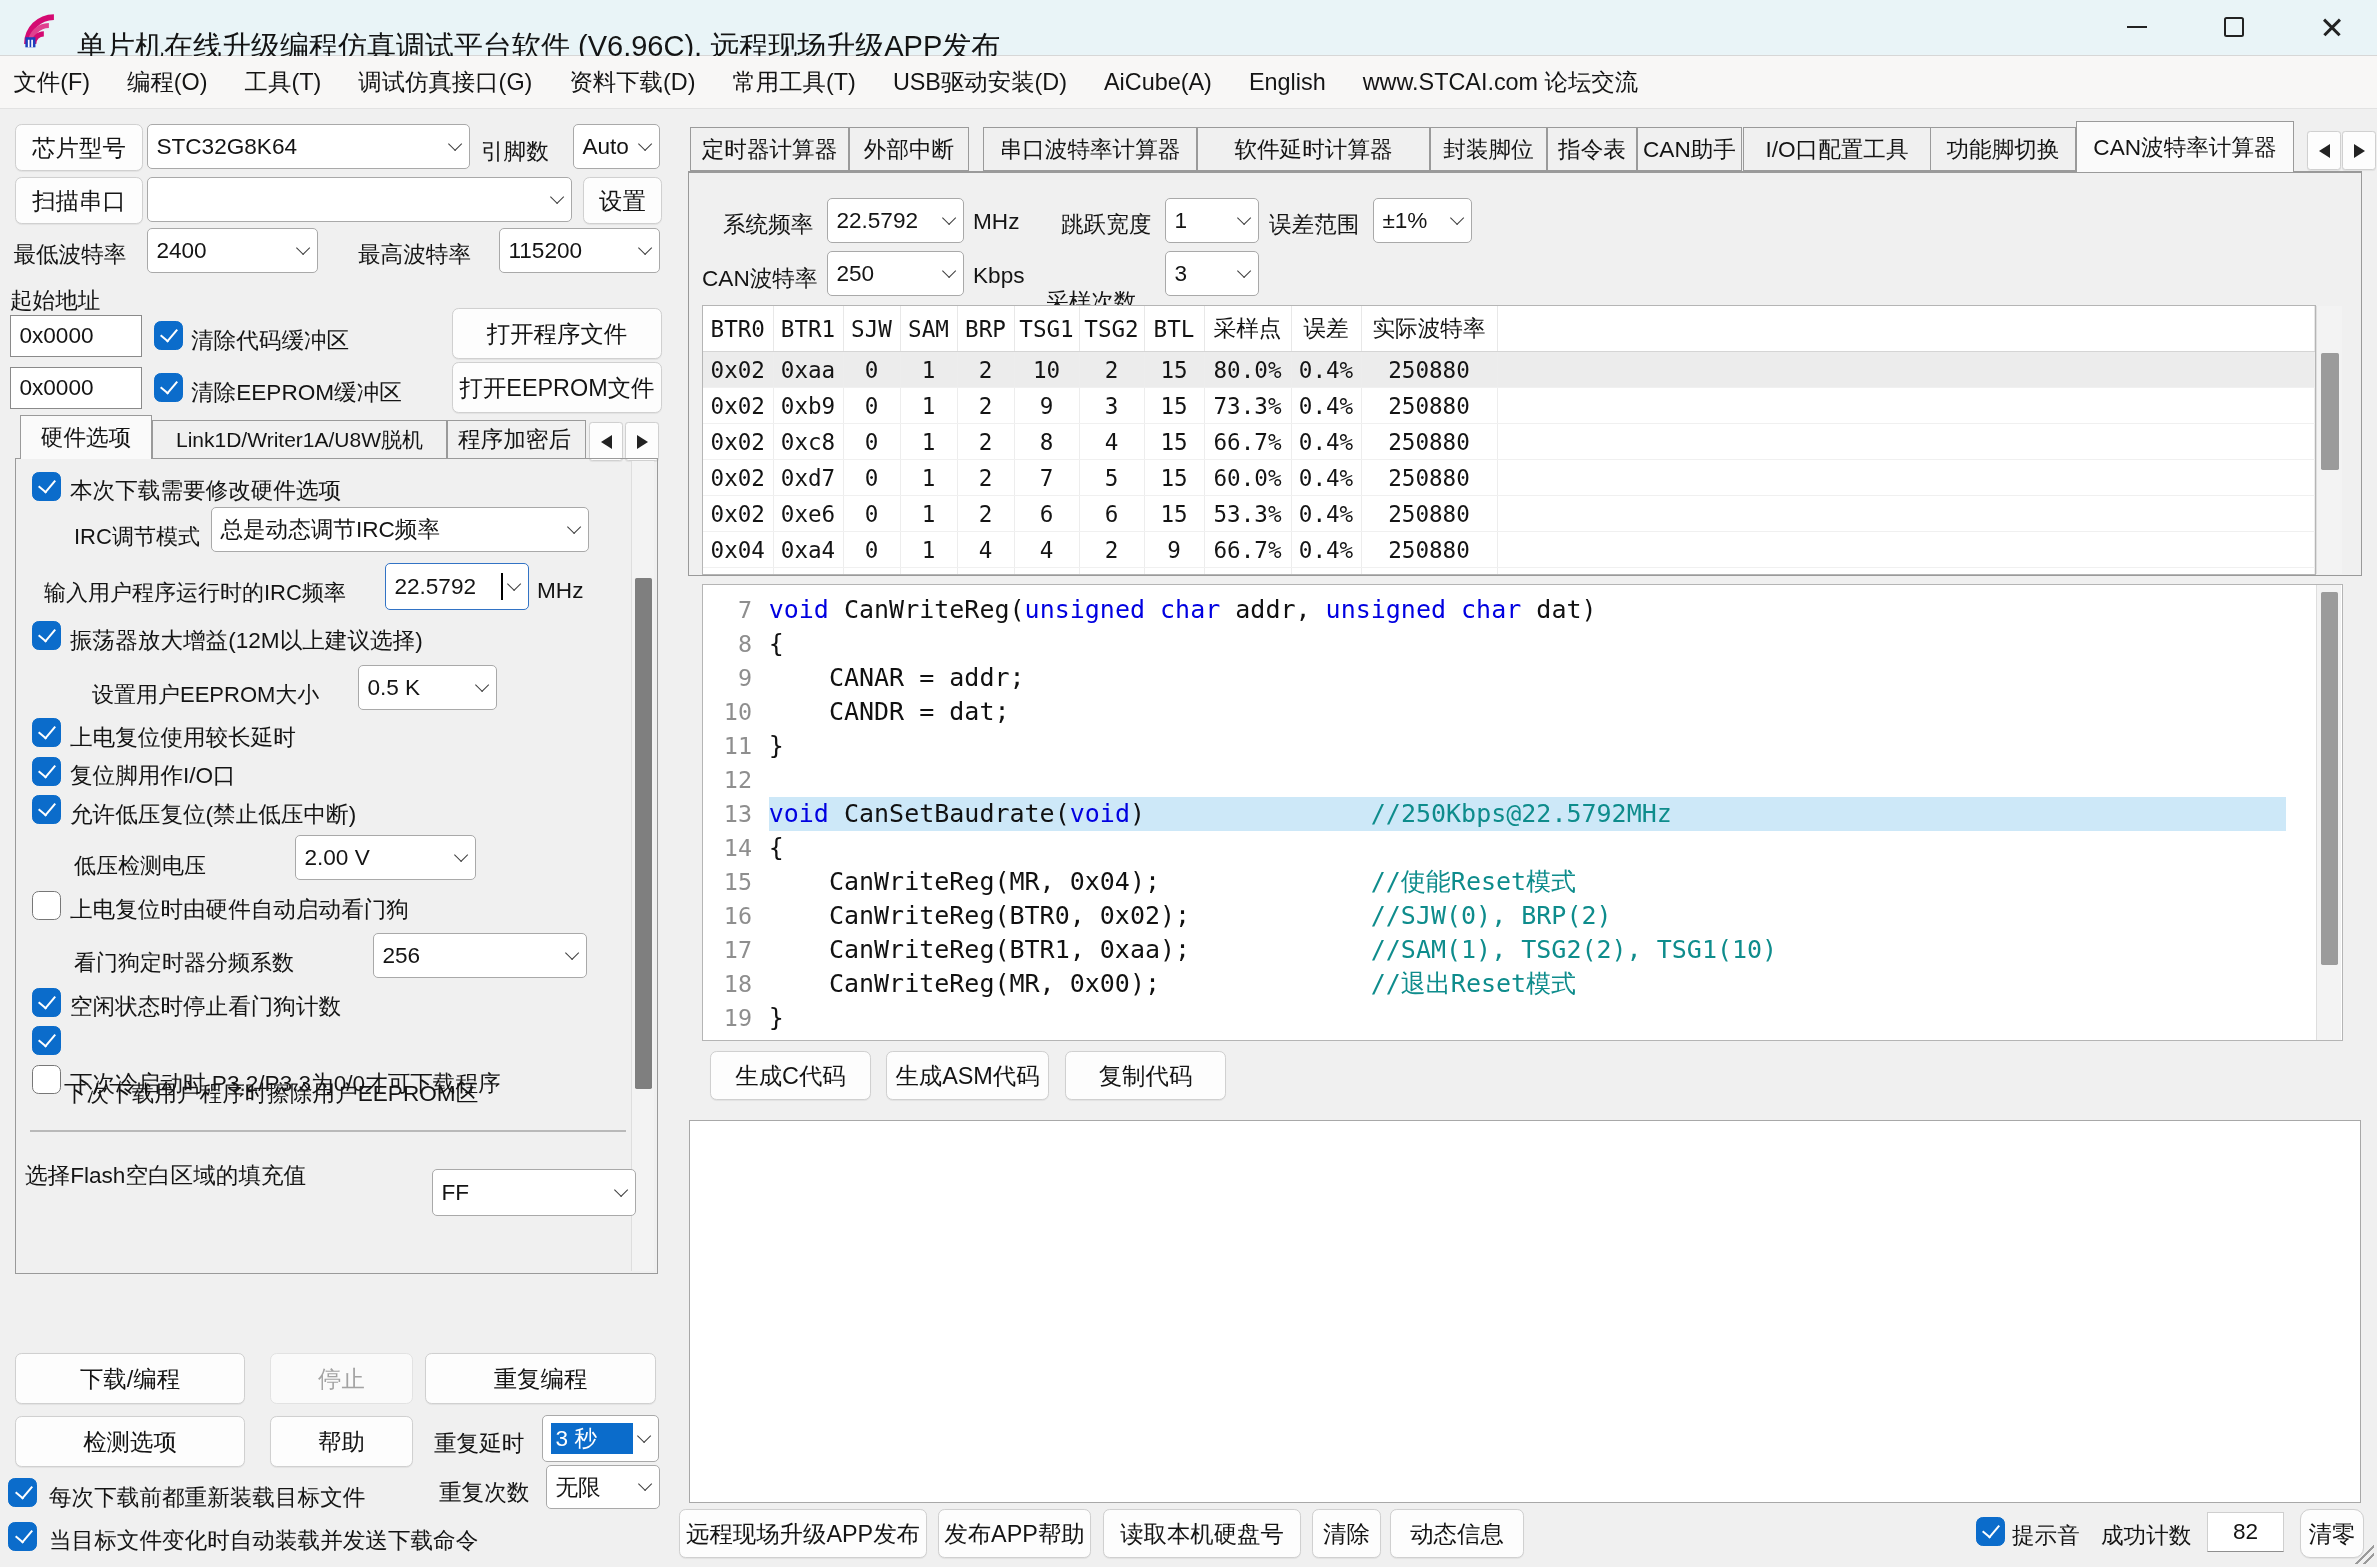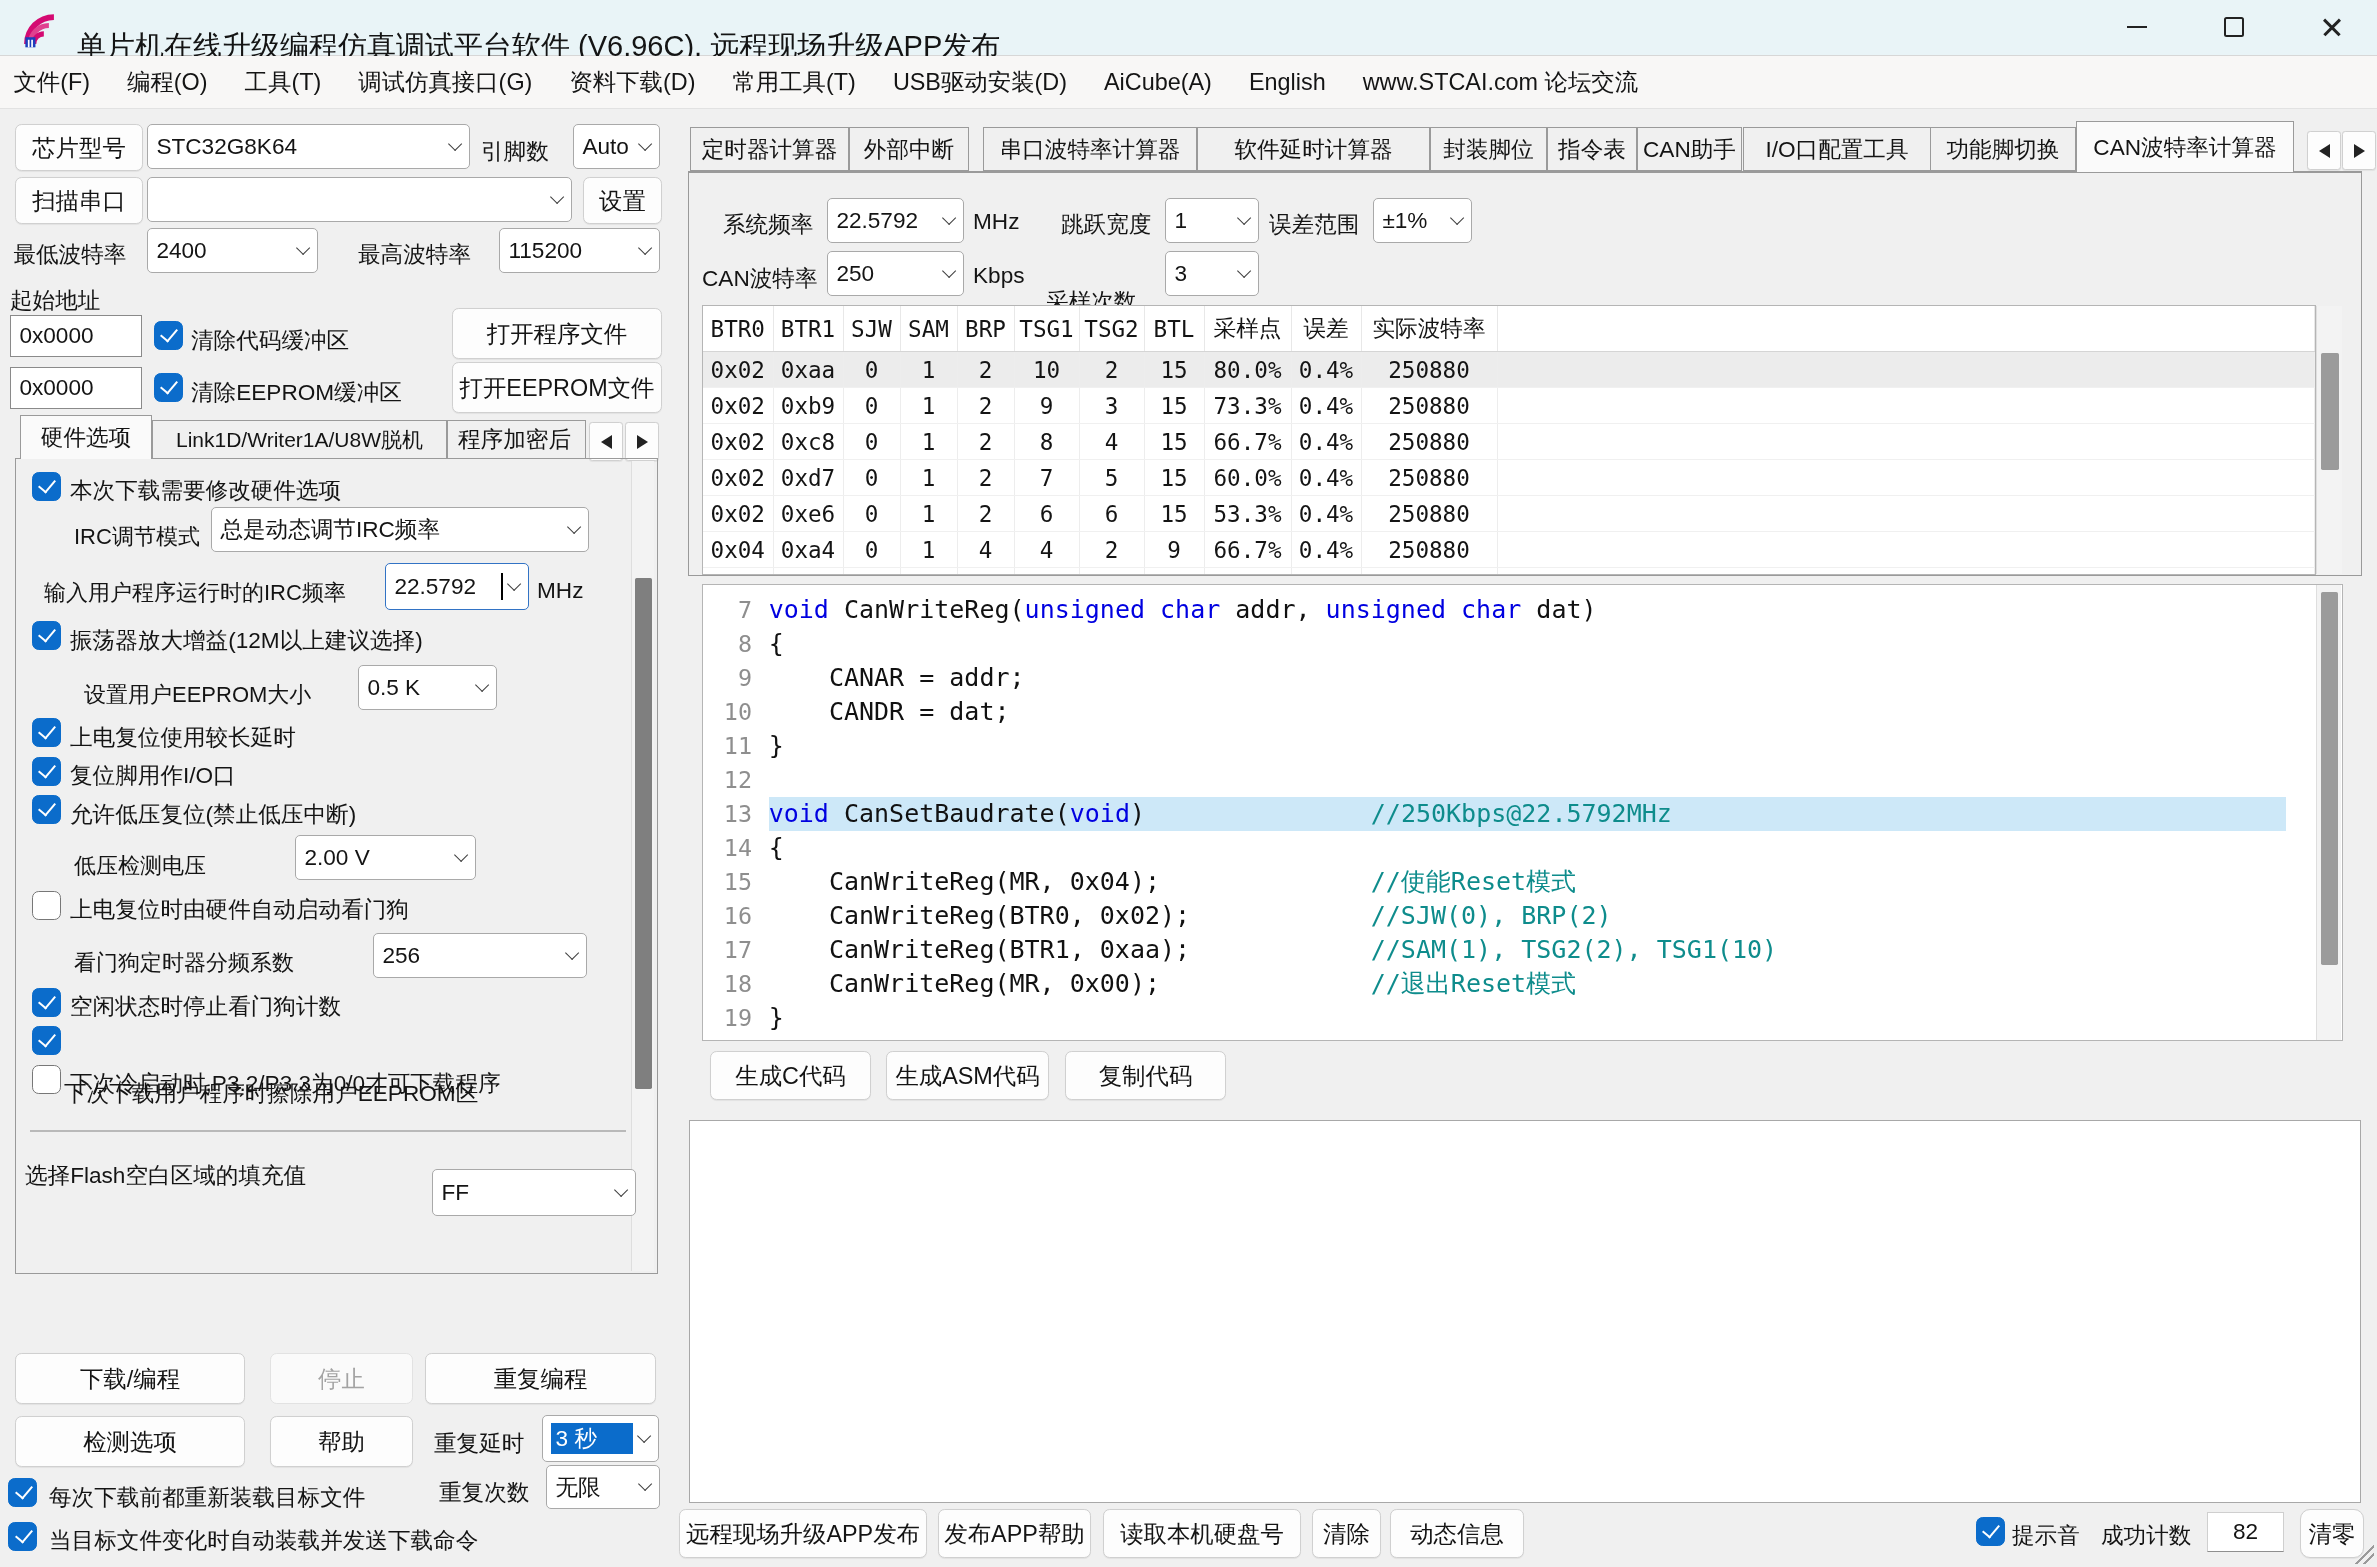--- a/index.html
+++ b/index.html
@@ -180,21 +180,21 @@
   <div class="combo focus" style="left:385px;top:563px;width:144px;height:47px;">
     <span class="val">22.5792</span>
       <span class="caret"></span>
     <span class="chev"></span>
   </div>
   <div class="lbl" style="left:537px;top:578px;">MHz</div>
 
   <span class="cb on" style="left:32px;top:621px;"></span>
   <div class="lbl" style="left:70px;top:625px;">振荡器放大增益(12M以上建议选择)</div>
 
-  <div class="lbl" style="left:84px;top:680px;font-size:22px;">设置用户EEPROM大小</div>
+  <div class="lbl" style="left:92px;top:680px;font-size:22px;">设置用户EEPROM大小</div>
   <div class="combo" style="left:358px;top:665px;width:139px;height:45px;">
     <span class="val">0.5 K</span>
       <span class="chev"></span>
   </div>
 
   <span class="cb on" style="left:32px;top:718px;"></span>
   <div class="lbl" style="left:70px;top:722px;">上电复位使用较长延时</div>
 
   <span class="cb on" style="left:32px;top:757px;"></span>
   <div class="lbl" style="left:70px;top:760px;">复位脚用作I/O口</div>

